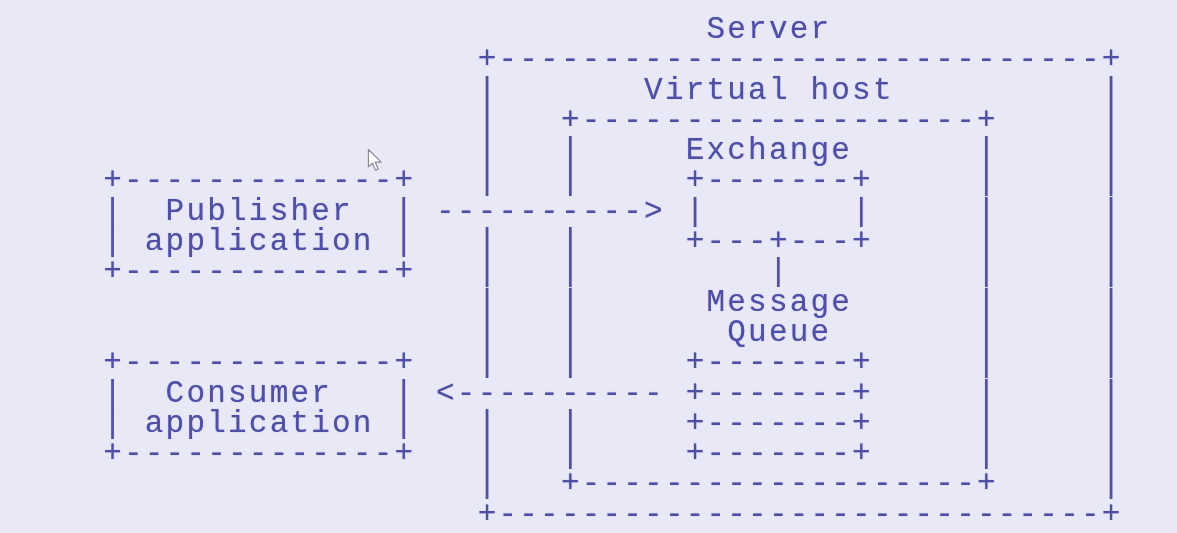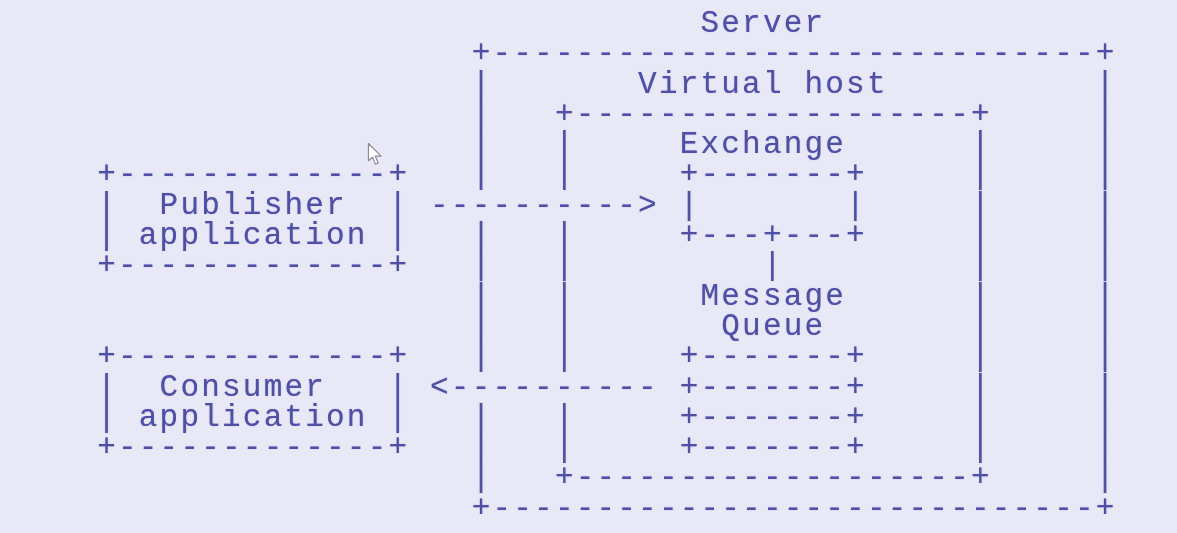--- a/index.html
+++ b/index.html
@@ -7,21 +7,21 @@
     width: 1177px; height: 533px;
     background: var(--bg, #e8e8f7);
     overflow: hidden;
   }
   .screen {
     position: relative;
     width: 1177px; height: 533px;
     background: var(--bg, #e8e8f7);
   }
   pre.ascii {
-    margin: 4px;
+    margin: 10px;
     padding: 5px 0 0 10px;
     font-family: "Liberation Mono", "DejaVu Sans Mono", monospace;
     font-size: 31px;
     line-height: 30.3px;
     letter-spacing: 2.2px;
     font-weight: 400;
     color: var(--ink, #4f4fa5);
     text-shadow: 0 0 1px rgba(79, 79, 165, 0.55);
     filter: blur(0.3px);
     white-space: pre;

